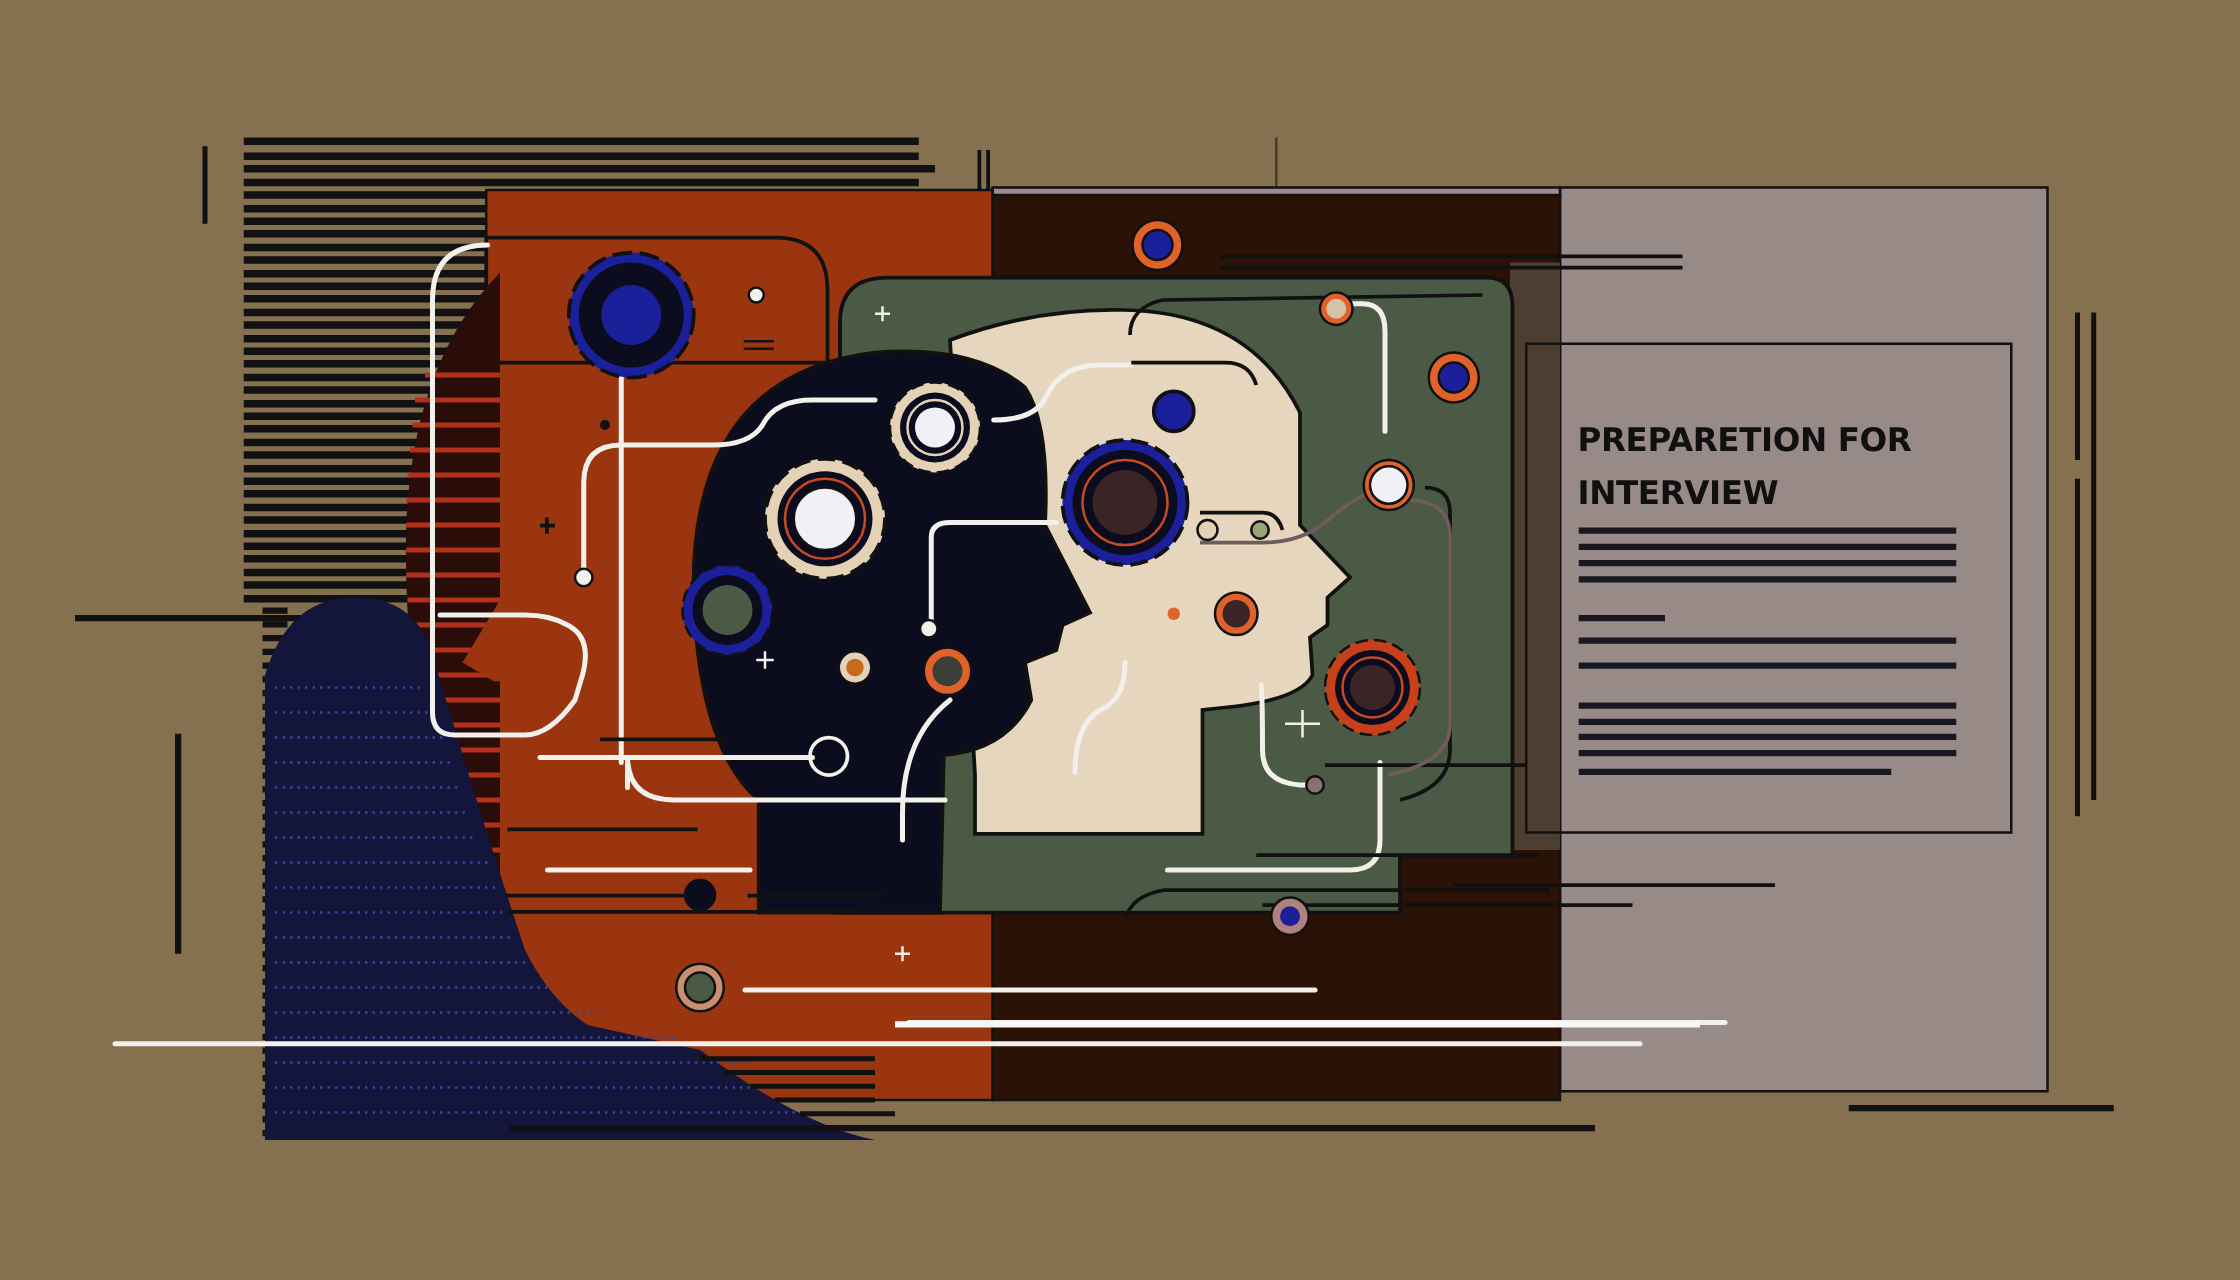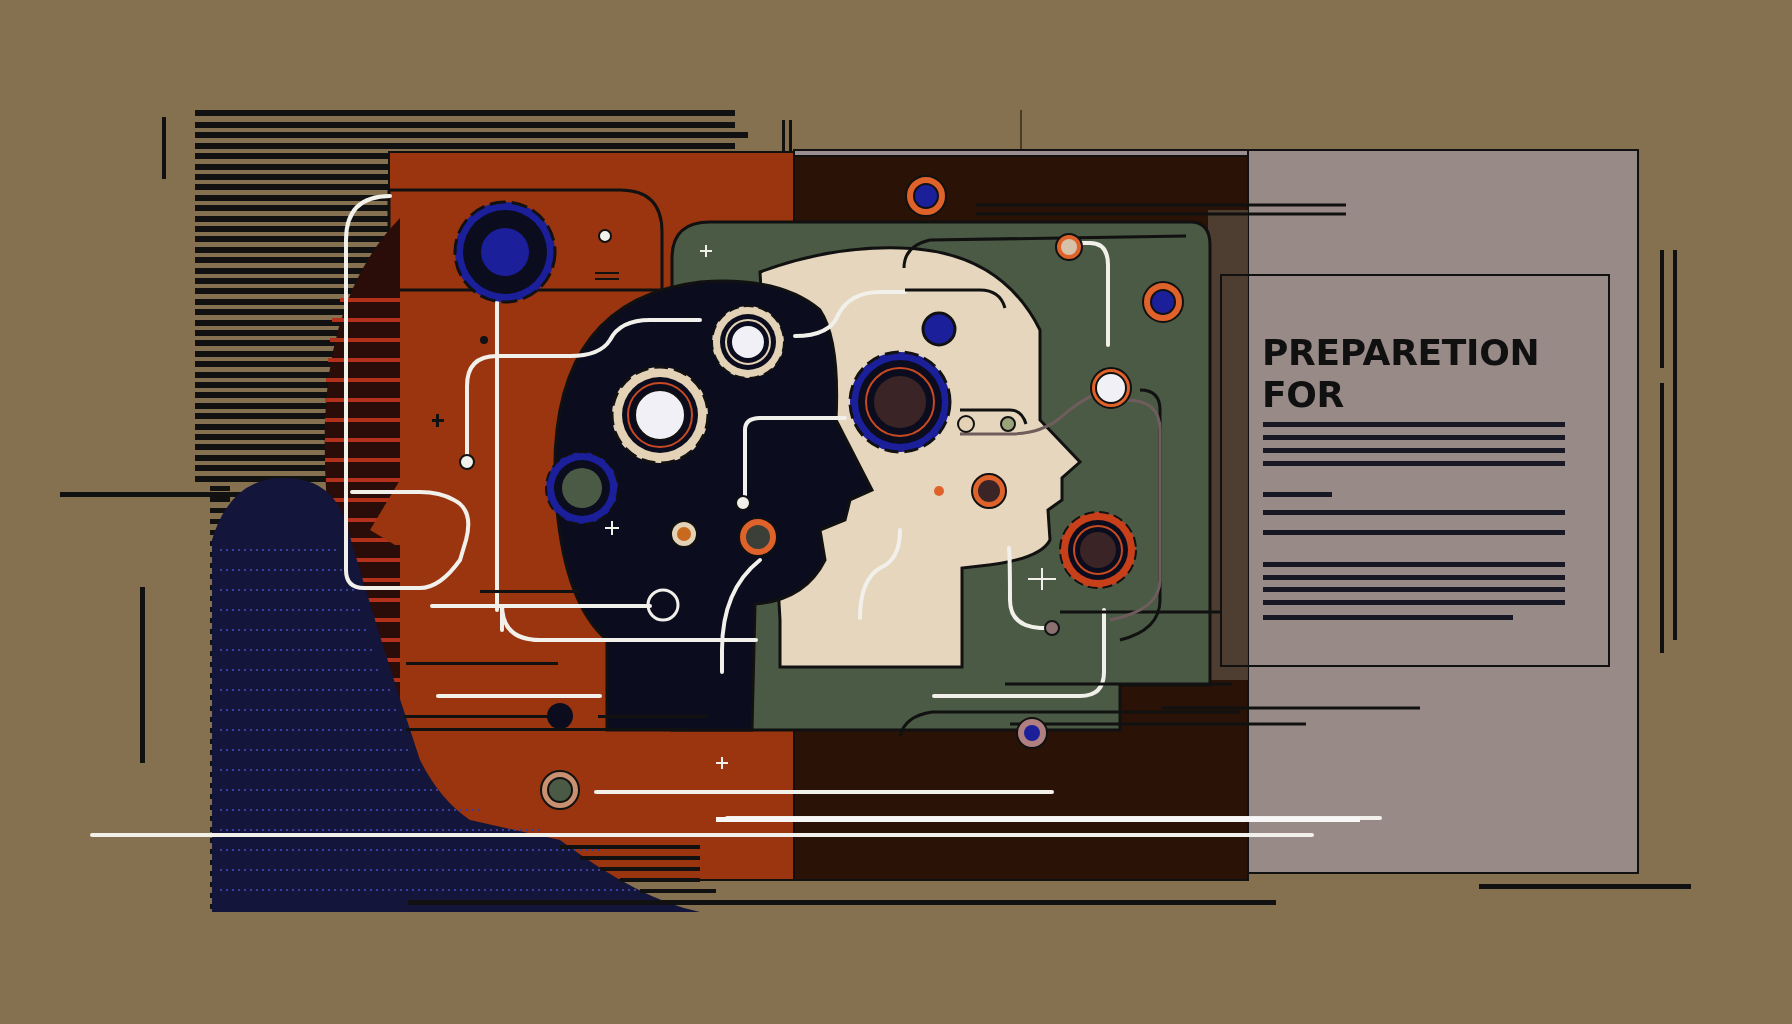--- a/index.html
+++ b/index.html
@@ -6,21 +6,21 @@
   body {
     width: 1792px; height: 1024px; overflow: hidden;
     background: #85704f;
     font-family: "DejaVu Sans", sans-serif;
   }
   .stage { position: relative; width: 1792px; height: 1024px; }
   .art { position: absolute; left: 0; top: 0; }
   .doc-title {
     position: absolute; left: 1262px; top: 332px; width: 340px;
     font-family: "DejaVu Sans", sans-serif; font-weight: bold;
-    font-size: 36px; line-height: 42px; color: #101010;
+    font-size: 26px; line-height: 42px; color: #101010;
     letter-spacing: -0.3px; text-transform: uppercase;
   }
 </style>
 </head>
 <body>
 
 <div class="stage">
   <svg class="art" width="1792" height="1024" viewBox="0 0 1792 1024">
 
     <g>
@@ -340,14 +340,15 @@
 
     <rect x="1660" y="250" width="4" height="118" fill="#111"></rect>
     <rect x="1673" y="250" width="4" height="390" fill="#111"></rect>
     <rect x="1660" y="383" width="4" height="270" fill="#111"></rect>
 
     <rect x="716" y="817" width="644" height="5" fill="#f7f7f7"></rect>
   </svg>
 
   <div class="doc-title">
     <div>PREPARETION FOR</div>
+    <div>INTERVIEW</div>
   </div>
 </div>
 
 </body></html>

